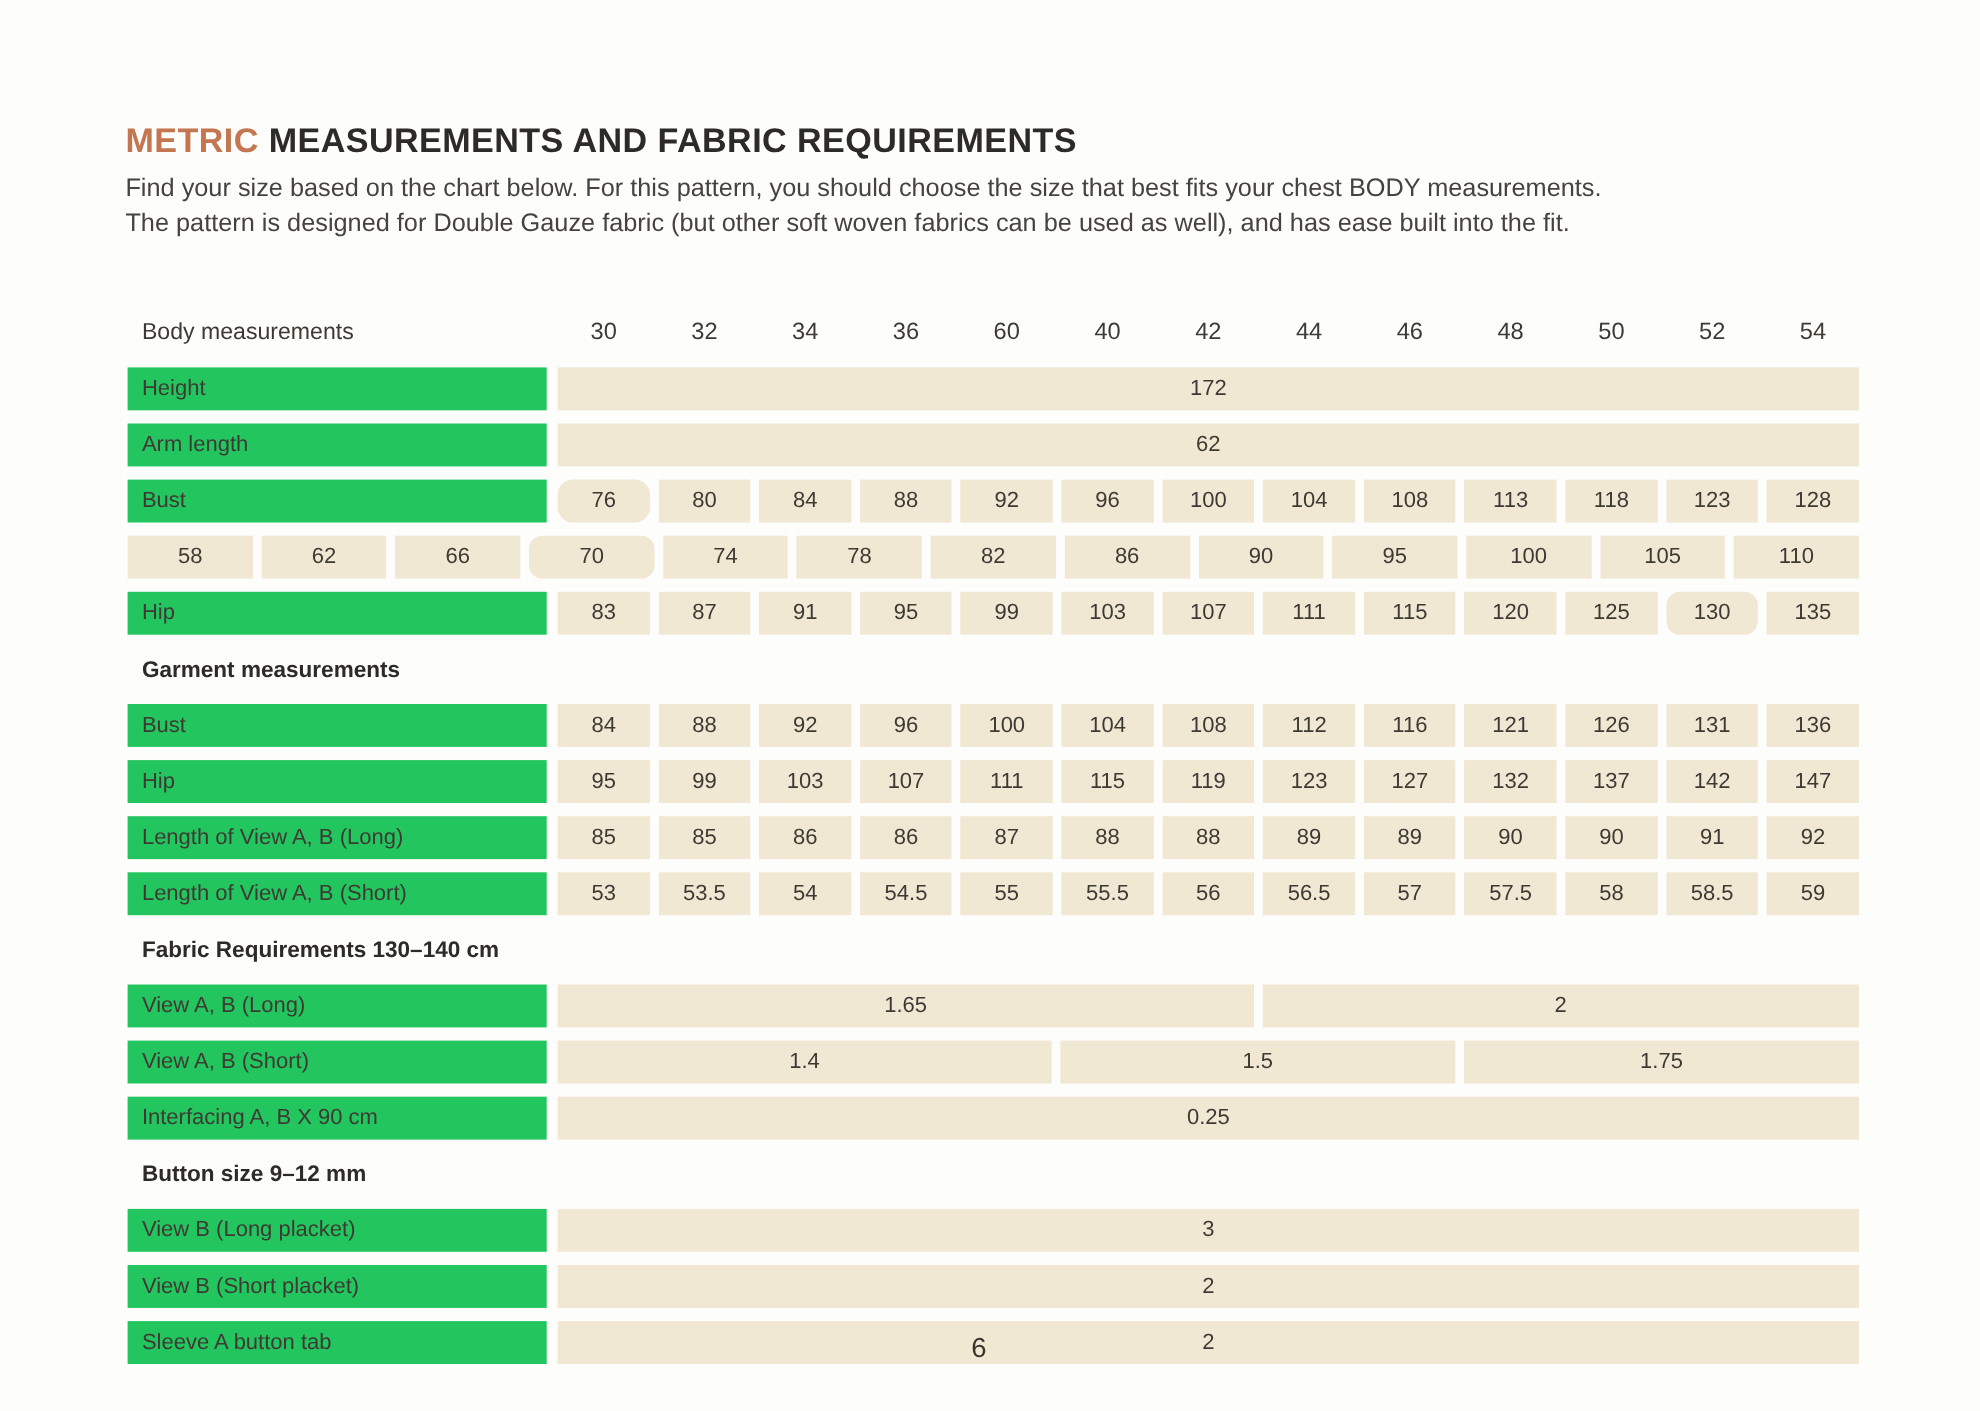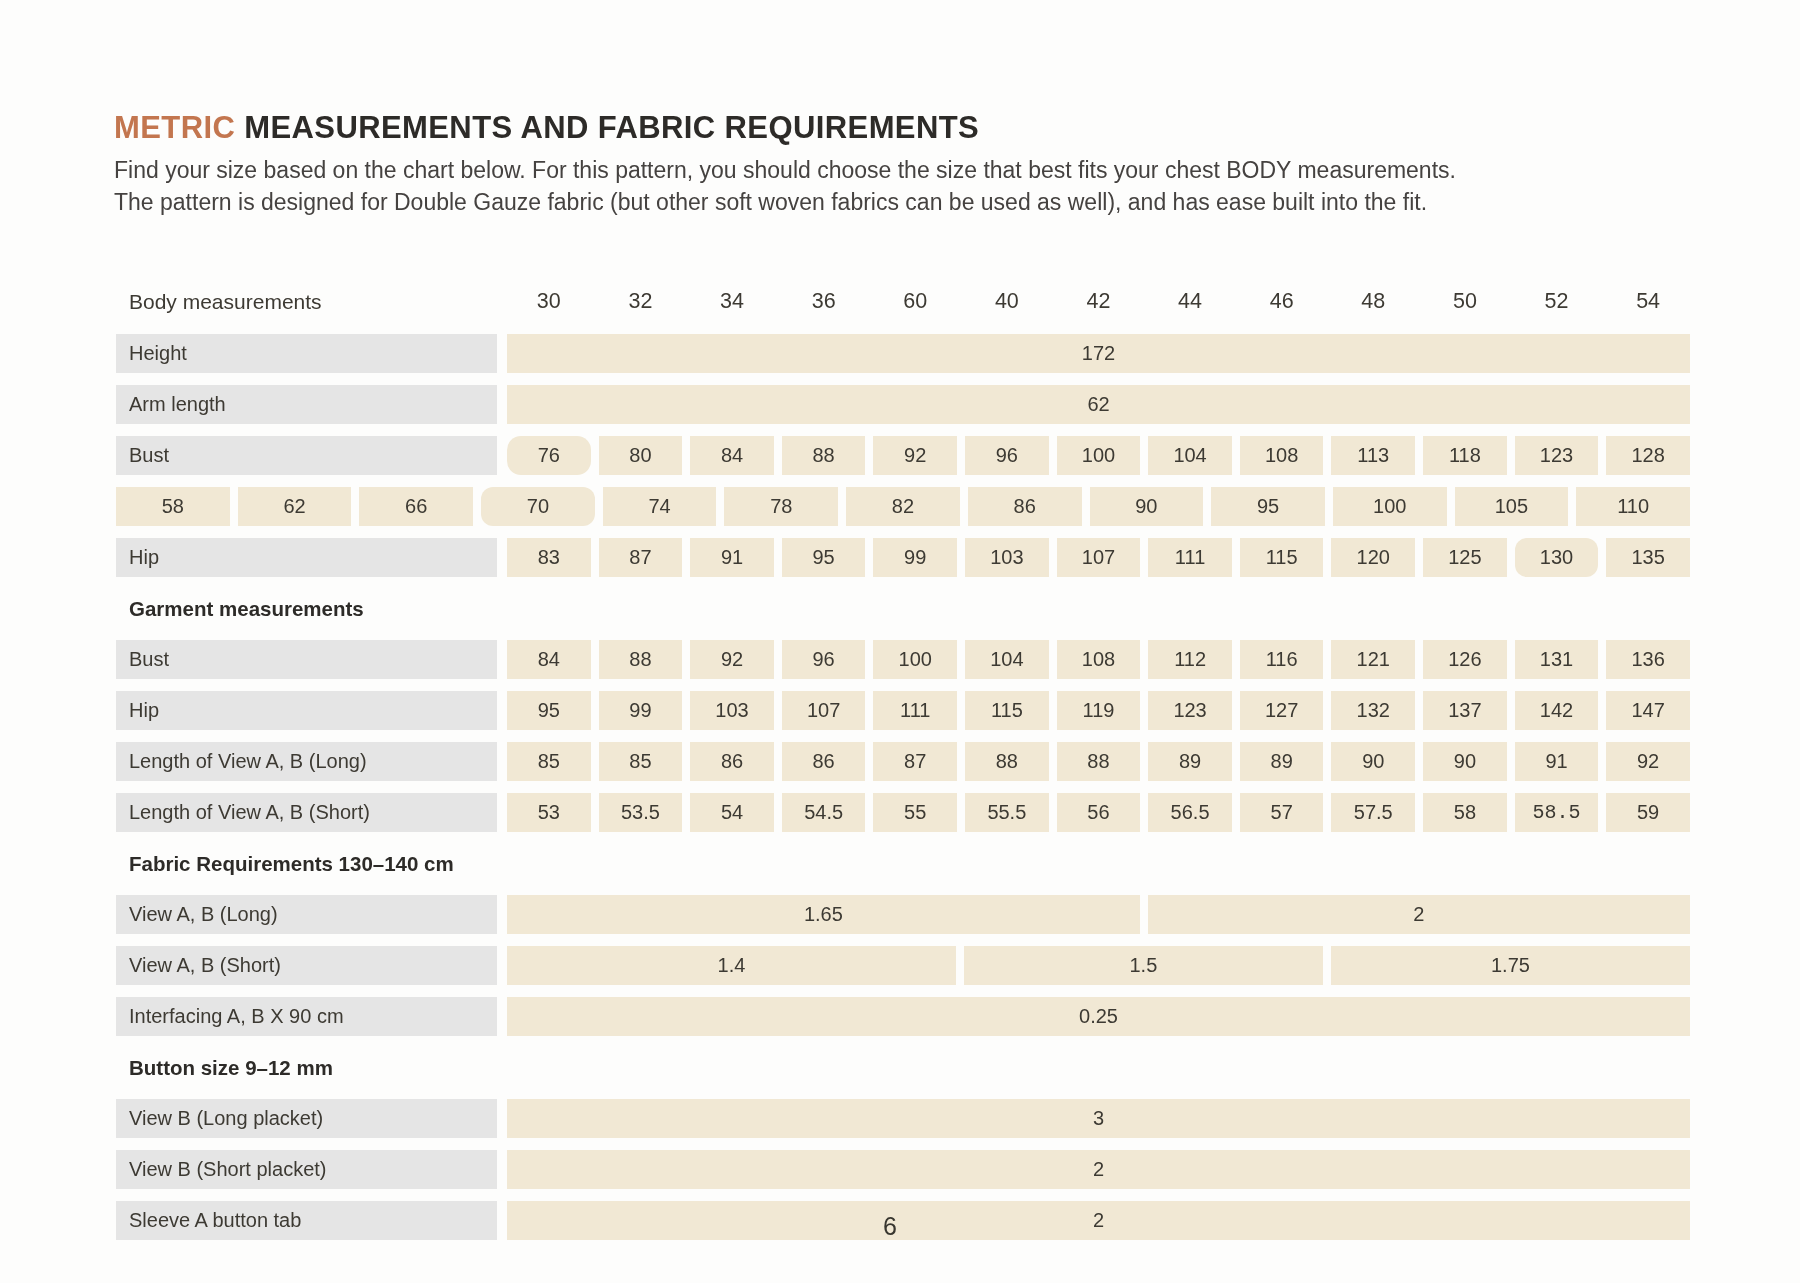--- a/index.html
+++ b/index.html
@@ -40,21 +40,21 @@
     width: 1574px;
     display: flex;
     flex-direction: column;
     gap: 12px;
   }
   .row { display: flex; height: 39px; flex: none; }
   .row .label {
     width: 381px;
     flex: none;
     margin-right: 10px;
-    background: #e5e5e5;
+    background: #22c55e;
     display: flex;
     align-items: center;
     padding-left: 13px;
     box-sizing: border-box;
     font-size: 20px;
   }
   .row .vals { flex: 1; display: flex; gap: 8px; }
   .cell {
     flex-basis: 0;
     background: #f1e8d4;
@@ -243,21 +243,21 @@
         <div class="cell" style="flex-grow: 1;">53.5</div>
         <div class="cell" style="flex-grow: 1;">54</div>
         <div class="cell" style="flex-grow: 1;">54.5</div>
         <div class="cell" style="flex-grow: 1;">55</div>
         <div class="cell" style="flex-grow: 1;">55.5</div>
         <div class="cell" style="flex-grow: 1;">56</div>
         <div class="cell" style="flex-grow: 1;">56.5</div>
         <div class="cell" style="flex-grow: 1;">57</div>
         <div class="cell" style="flex-grow: 1;">57.5</div>
         <div class="cell" style="flex-grow: 1;">58</div>
-        <div class="cell" style="flex-grow: 1; font-family: Liberation Mono, monospace;">58.5</div>
+        <div class="cell" style="flex-grow: 1;">58.5</div>
         <div class="cell" style="flex-grow: 1;">59</div>
       </div>
     </div>
     <div class="row section">
       <div class="label">Fabric Requirements 130–140 cm</div>
     </div>
     <div class="row">
       <div class="label">View A, B (Long)</div>
       <div class="vals">
         <div class="cell" style="flex-grow: 7;">1.65</div>

